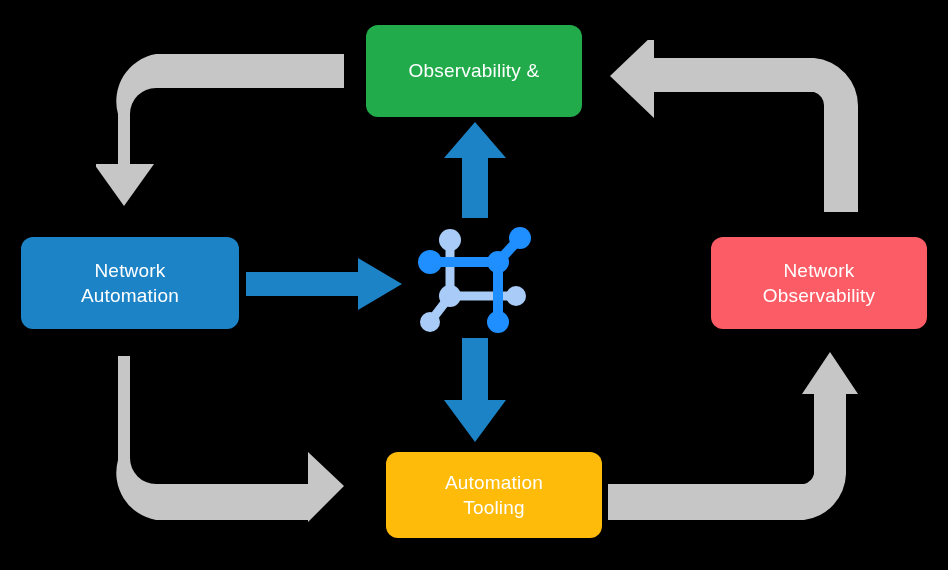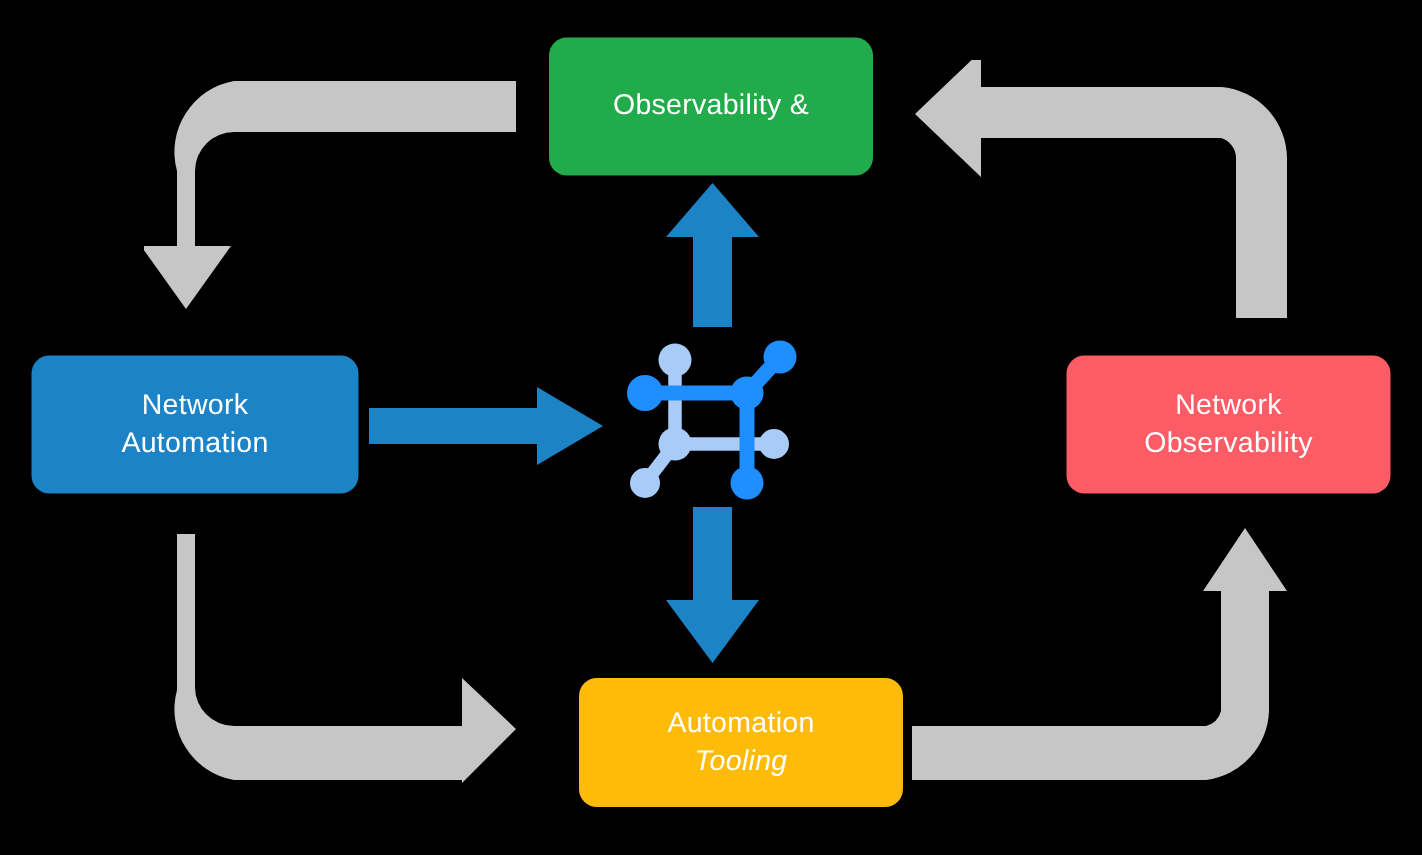--- a/index.html
+++ b/index.html
@@ -129,17 +129,17 @@
   <div class="node-box" id="box-netinfra" style="background: rgb(252, 92, 101); color: rgb(255, 255, 255);">
     <span>
         <span style="display: block;">Network</span>
         <span style="display: block;">Observability</span>
       </span>
   </div>
 
   <div class="node-box" id="box-automation" style="background: rgb(255, 187, 9); color: rgb(255, 255, 255);">
     <span>
         <span style="display: block;">Automation</span>
-        <span style="display: block; font-style: italic;">Tooling</span>
+        <span style="display: block;">Tooling</span>
       </span>
   </div>
 
 </div>
 
 </body></html>

